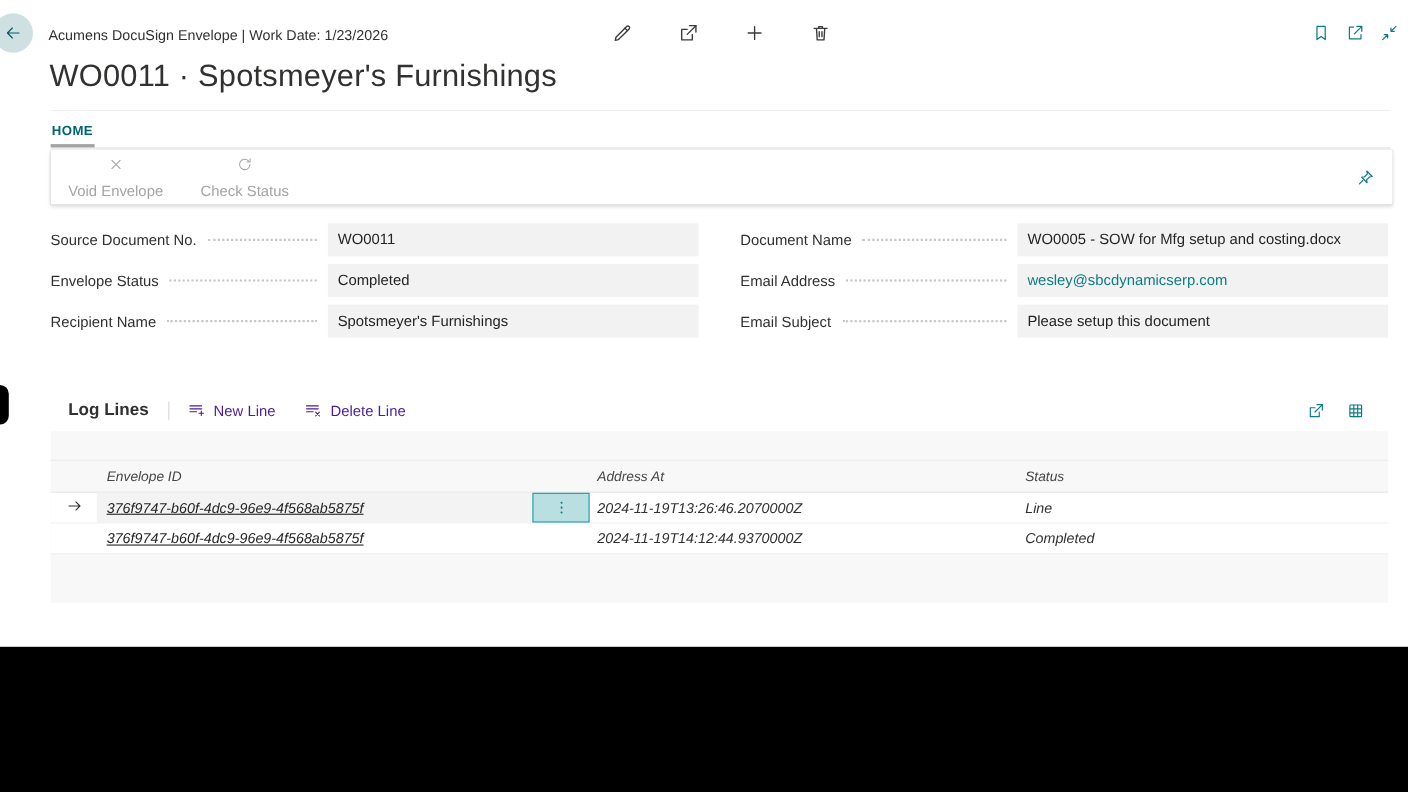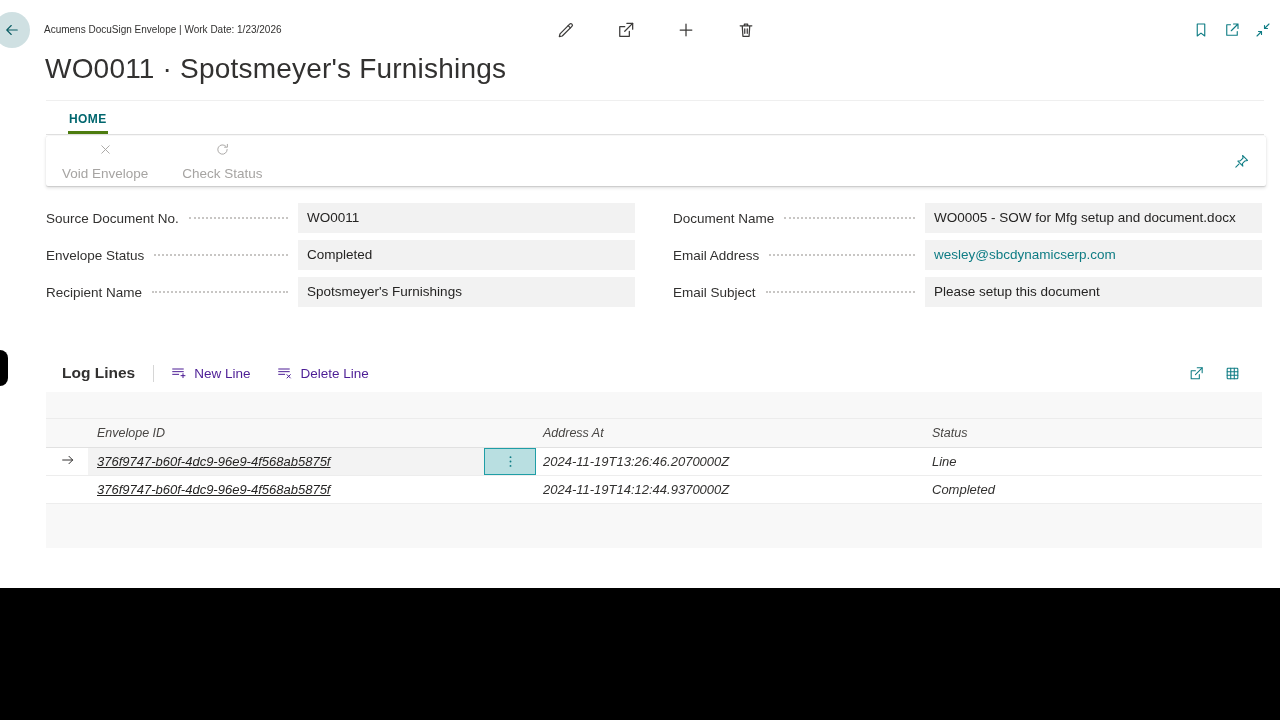--- a/index.html
+++ b/index.html
@@ -8,33 +8,33 @@
   .stage { position:relative; width:1280px; height:720px; background:#fff; overflow:hidden; }
 
   .icon { display:inline-flex; align-items:center; justify-content:center; }
   .icon svg { width:100%; height:100%; stroke:currentColor; fill:none; stroke-width:1.5; stroke-linecap:round; stroke-linejoin:round; }
   .icon svg .fill { fill:currentColor; stroke:none; }
 
   
   .back-btn { position:absolute; left:-6px; top:12px; width:36px; height:36px; border-radius:50%;
               background:#cfe0e2; color:#0b5d64; display:flex; align-items:center; justify-content:center; }
   .back-btn .icon { width:18px; height:18px; }
-  .breadcrumb { position:absolute; left:44px; top:24px; font-size:10px; color:#323130; }
+  .breadcrumb { position:absolute; left:44px; top:24px; font-size:13px; color:#323130; }
   .top-center-icons { position:absolute; left:556px; top:20px; display:flex; gap:40px; color:#3b3a39; }
   .top-center-icons .icon { width:20px; height:20px; cursor:pointer; }
   .top-right-icons { position:absolute; right:8px; top:21px; display:flex; gap:13px; color:#0e7c84; }
   .top-right-icons .icon { width:18px; height:18px; cursor:pointer; }
 
   .page-title { position:absolute; left:45px; top:53px; font-size:28px; font-weight:300; color:#323130; letter-spacing:.2px; }
 
   
   .tab-strip { position:absolute; left:46px; right:16px; top:100px; height:35px;
                border-top:1px solid #efefef; border-bottom:1px solid #e1e1e1; display:flex; align-items:flex-end; }
-  .tab { margin-left:22px; padding:9px 1px 5px; font-size:12px; font-weight:600; letter-spacing:.4px;
-         color:#00666e; border-bottom:3px solid #4d7c0f; cursor:pointer; }
+  .tab { margin-left:0; padding:9px 1px 5px; font-size:12px; font-weight:600; letter-spacing:.4px;
+         color:#00666e; border-bottom:3px solid #a3a3a3; cursor:pointer; }
 
   
   .command-bar { position:absolute; left:46px; right:14px; top:136px; height:50px; background:#fff; border-radius:2px;
                  box-shadow:0 1.6px 3.6px rgba(0,0,0,.13), 0 .3px .9px rgba(0,0,0,.11);
                  display:flex; align-items:center; padding:0 16px; }
   .cmd { display:flex; align-items:center; gap:9px; color:#a6a4a2; font-size:13.5px; margin-right:34px; cursor:default;flex-direction:column; }
   .cmd .icon { width:15px; height:15px; }
   .cmd-spacer { flex:1; }
   .pin { width:17px; height:17px; color:#0e7c84; cursor:pointer; }
 
@@ -188,21 +188,21 @@
       <div class="frow">
         <span class="flabel">Recipient Name</span>
         <span class="leader"></span>
         <span class="fvalue">Spotsmeyer's Furnishings</span>
       </div>
     </div>
     <div class="fcol">
       <div class="frow">
         <span class="flabel">Document Name</span>
         <span class="leader"></span>
-        <span class="fvalue">WO0005 - SOW for Mfg setup and document.docx</span>
+        <span class="fvalue">WO0005 - SOW for Mfg setup and costing.docx</span>
       </div>
       <div class="frow">
         <span class="flabel">Email Address</span>
         <span class="leader"></span>
         <span class="fvalue link">wesley@sbcdynamicserp.com</span>
       </div>
       <div class="frow">
         <span class="flabel">Email Subject</span>
         <span class="leader"></span>
         <span class="fvalue">Please setup this document</span>

